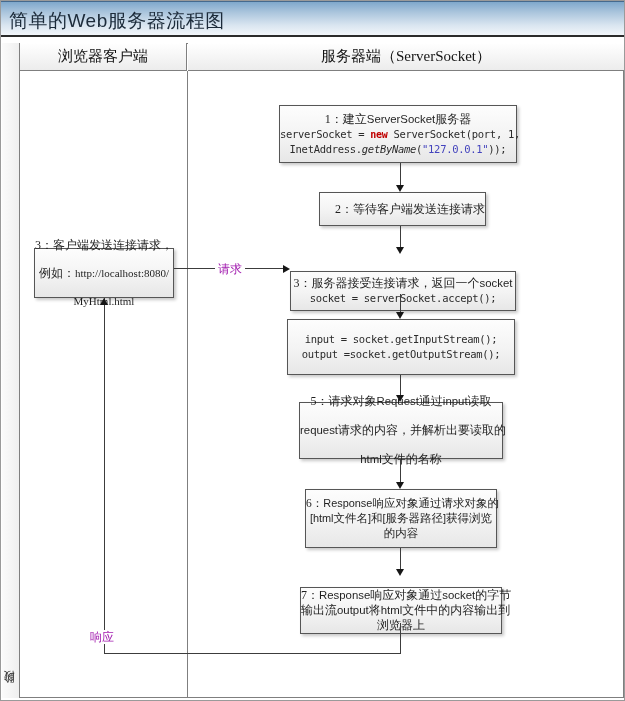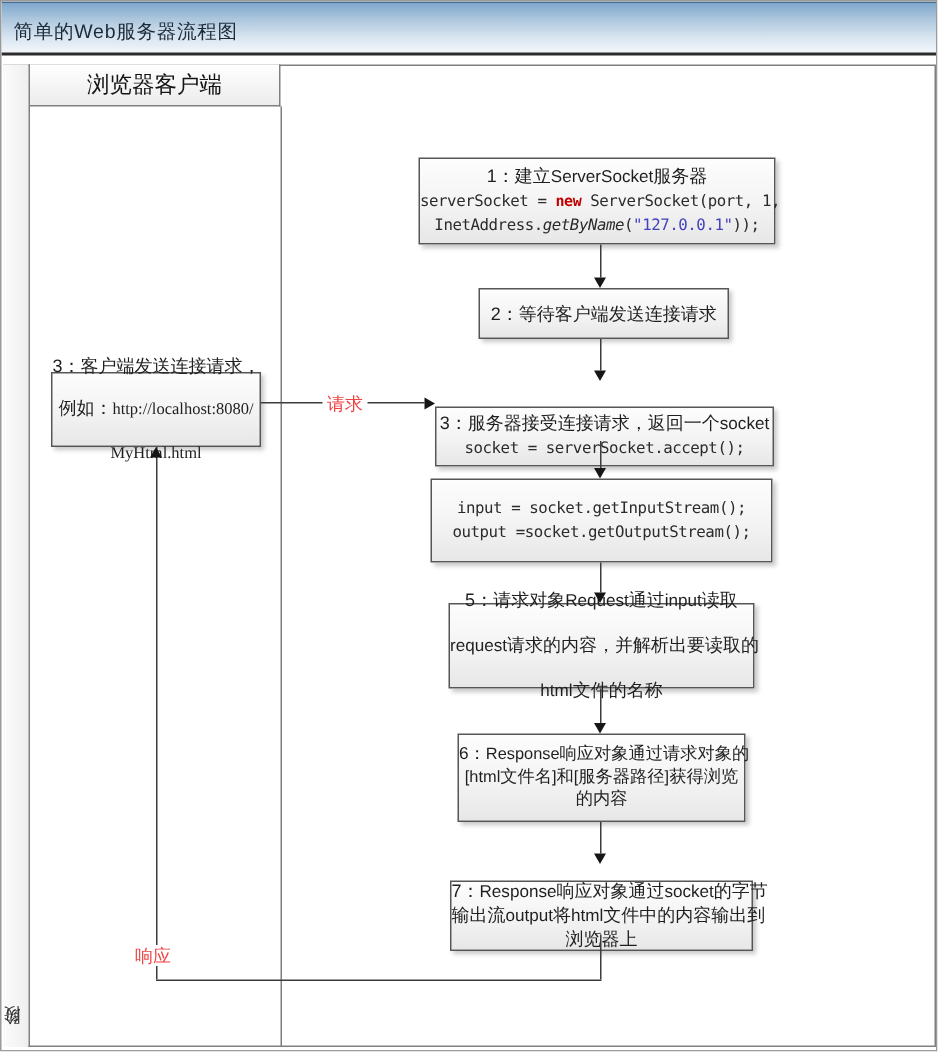--- a/index.html
+++ b/index.html
@@ -14,21 +14,21 @@
 
   
   .title-band {
     position:absolute; left:0; top:0; width:625px; height:36px;
     background:linear-gradient(to bottom,#7fa8cc 0%,#a9c4dc 30%,#d9e5f0 70%,#f2f6fa 100%);
     border-top:1px solid #456a8e; border-bottom:2px solid #2b2b2b;
     display:flex; align-items:center; padding:4px 0 0 8px;
   }
   .title-band .title {
     font-family:"Liberation Sans","DejaVu Sans",sans-serif;
-    font-size:13px; color:#1c2b3a; letter-spacing:0.5px;
+    font-size:19px; color:#1c2b3a; letter-spacing:0.5px;
   }
 
   
   .table-frame {
     position:absolute; left:1px; top:42px; width:622px; height:655px;
     border:1px solid #7f7f7f; background:#fff;
   }
   .phase-strip {
     position:absolute; left:1px; top:42px; width:18px; height:655px;
     border-right:1px solid #7f7f7f;
@@ -58,30 +58,30 @@
   .fbox {
     position:absolute;
     background:linear-gradient(to bottom,#fdfdfd 0%,#f3f3f3 55%,#e7e7e7 100%);
     border:1px solid #565656;
     box-shadow:2px 2px 3px rgba(0,0,0,0.22);
     display:flex; flex-direction:column; justify-content:center;
     text-align:center; font-size:12px; line-height:15px; color:#1f1f1f;
   }
   .fbox .tline { white-space:nowrap; }
   #box-s1 { left:278px; top:104px; width:238px; height:58px; }
-  #box-s2 { left:318px; top:191px; width:167px; height:34px; }
+  #box-s2 { left:318px; top:191px; width:167px; height:34px;text-align:right; }
   #box-s3 { left:289px; top:270px; width:226px; height:40px; }
   #box-s4 { left:286px; top:318px; width:228px; height:56px; }
   #box-s5 { left:298px; top:401px; width:204px; height:57px;gap:14px; }
   #box-s6 { left:304px; top:488px; width:192px; height:59px; font-size:11.5px; }
   #box-s7 { left:299px; top:586px; width:202px; height:47px; }
   #box-c3 { left:33px;  top:247px; width:140px; height:50px;gap:13px; }
 
   
-  .seg-zh  { font-family:Liberation Sans, sans-serif; }
+  .seg-zh  { font-family:Liberation Serif, serif; }
   .seg-lat { font-family:"Liberation Sans","DejaVu Sans",sans-serif; font-size:0.95em; }
   .seg-url { font-family:Liberation Serif, serif; font-size:11px; }
   .seg-code{ font-family:"DejaVu Sans Mono","Liberation Mono",monospace; font-size:10.5px; letter-spacing:-0.3px; color:#2b2b2b; }
   .seg-kw  { font-family:"DejaVu Sans Mono","Liberation Mono",monospace; font-size:10px; letter-spacing:-0.3px; color:#c00000; font-weight:bold; }
   .seg-str { font-family:"DejaVu Sans Mono","Liberation Mono",monospace; font-size:10.5px; letter-spacing:-0.3px; color:#4343bd; }
   .seg-it  { font-family:"DejaVu Sans Mono","Liberation Mono",monospace; font-size:10.5px; letter-spacing:-0.3px; color:#2b2b2b; font-style:italic; }
 
   
   .vline { position:absolute; width:1px; background:#3c3c3c; }
   .hline { position:absolute; height:1px; background:#3c3c3c; }
@@ -89,37 +89,38 @@
     border-left:4px solid transparent; border-right:4px solid transparent;
     border-top:7px solid #161616; }
   .arr-up { position:absolute; width:0; height:0;
     border-left:4px solid transparent; border-right:4px solid transparent;
     border-bottom:7px solid #161616; }
   .arr-right { position:absolute; width:0; height:0;
     border-top:4px solid transparent; border-bottom:4px solid transparent;
     border-left:7px solid #161616; }
   .edge-label {
     position:absolute; background:#fff; padding:0 3px;
-    font-size:12px; color:#ef4444; line-height:14px;
+    font-size:12px; color:#a21caf; line-height:14px;
   }
 </style>
 </head>
 <body>
 
 <div id="stage">
 
   <div class="title-band">
     <span class="title">简单的Web服务器流程图</span>
   </div>
 
   <div class="table-frame"></div>
   <div class="phase-strip"></div>
   <div class="phase-label">阶段</div>
 
   <div class="lane-header" id="hdr-client">浏览器客户端</div>
+  <div class="lane-header" id="hdr-server">服务器端（ServerSocket）</div>
   <div class="lane-separator"></div>
 
   <div class="fbox" id="box-s1">
       <div class="tline"><span class="seg-zh">1：建立</span><span class="seg-lat">ServerSocket</span><span class="seg-zh">服务器</span></div>
       <div class="tline"><span class="seg-code">serverSocket = </span><span class="seg-kw">new</span><span class="seg-code"> ServerSocket(port, 1,</span></div>
       <div class="tline"><span class="seg-code">InetAddress.</span><span class="seg-it">getByName</span><span class="seg-code">(</span><span class="seg-str">"127.0.0.1"</span><span class="seg-code">));</span></div>
     </div>
   <div class="fbox" id="box-s2">
       <div class="tline"><span class="seg-zh">2：等待客户端发送连接请求</span></div>
     </div>

